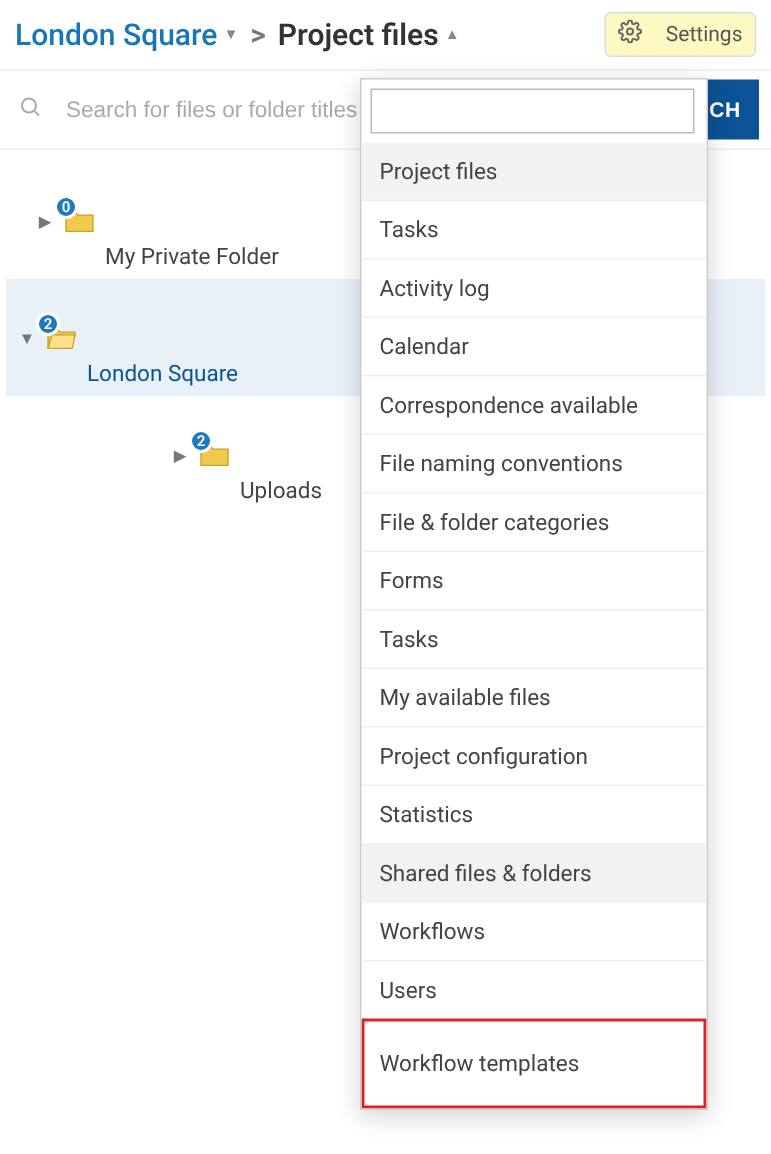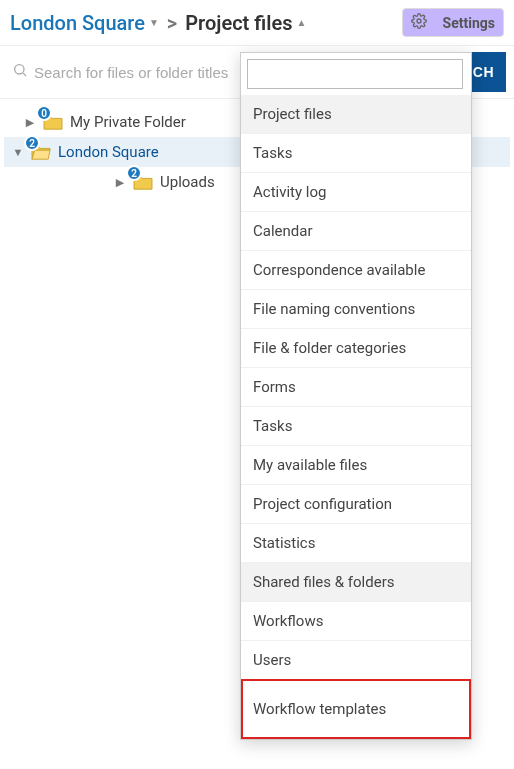--- a/index.html
+++ b/index.html
@@ -47,41 +47,40 @@
     font-size: 10px;
     color: #888;
   }
   .settings-btn {
     margin-left: auto;
     display: flex;
     align-items: center;
     gap: 16px;
     font-size: 14px;
     color: #555;
-    background: #c4b5fd;
+    background: #fef9c3;
     border: 1px solid #ddd;
     border-radius: 4px;
     padding: 4px 8px;
-    font-weight: bold;
   }
   .settings-btn svg { width: 16px; height: 16px; }
   
   .search-row {
     display: flex;
     align-items: center;
     padding: 6px 8px;
     border-top: 1px solid #eee;
     border-bottom: 1px solid #eee;
     background: #fff;
   }
   .search-box {
     flex: 1;
     display: flex;
     align-items: center;
-    gap: 6px;
+    gap: 16px;
     color: #aaa;
     font-size: 15px;
     padding: 6px 4px;
   }
   .search-box svg { width: 16px; height: 16px; }
   .search-input {
     flex: 1;
     border: none;
     outline: none;
     font-size: 15px;
@@ -139,21 +138,21 @@
     border-radius: 50%;
     width: 16px;
     height: 16px;
     display: flex;
     align-items: center;
     justify-content: center;
     border: 2px solid #fff;
   }
   .indent-1 { padding-left: 20px; }
   .indent-2 { padding-left: 110px; }
-  .label { color: #444; }
+  .label { color: #444; margin-top: 48px; }
   
   .dropdown {
     position: absolute;
     top: 52px;
     left: 240px;
     width: 232px;
     background: #fff;
     border: 1px solid #ccc;
     box-shadow: 0 4px 16px rgba(0,0,0,0.18);
     z-index: 10;

